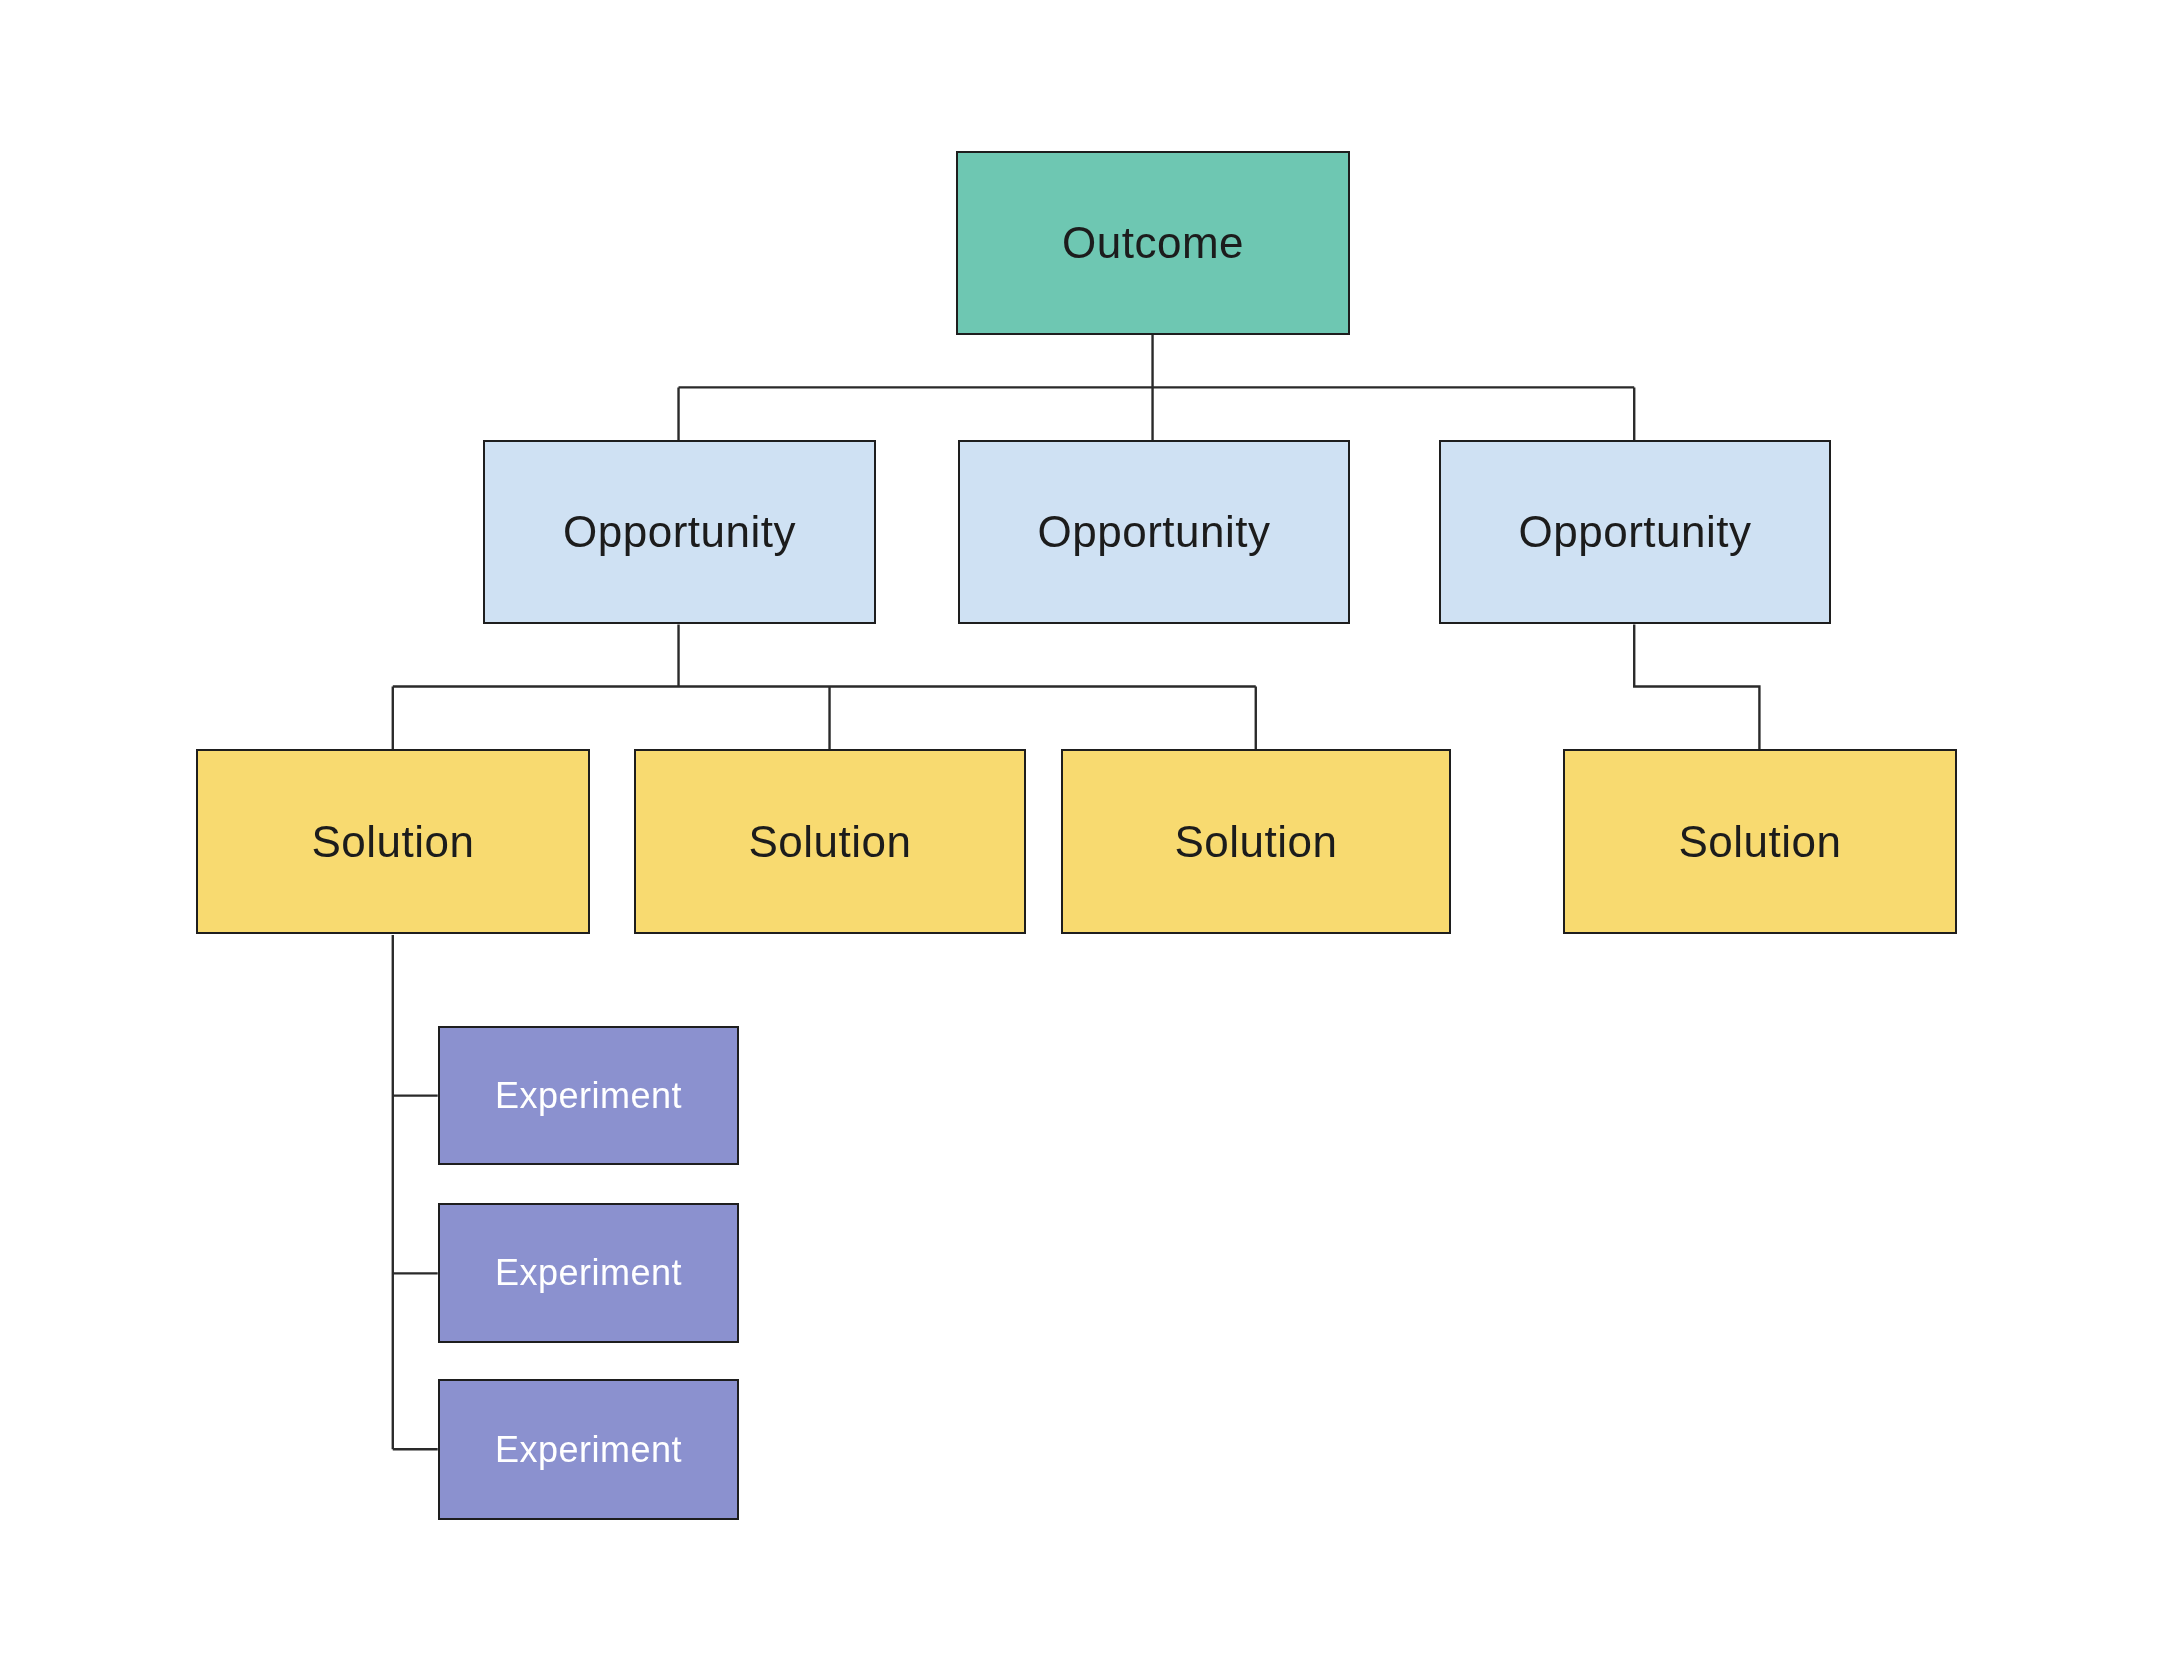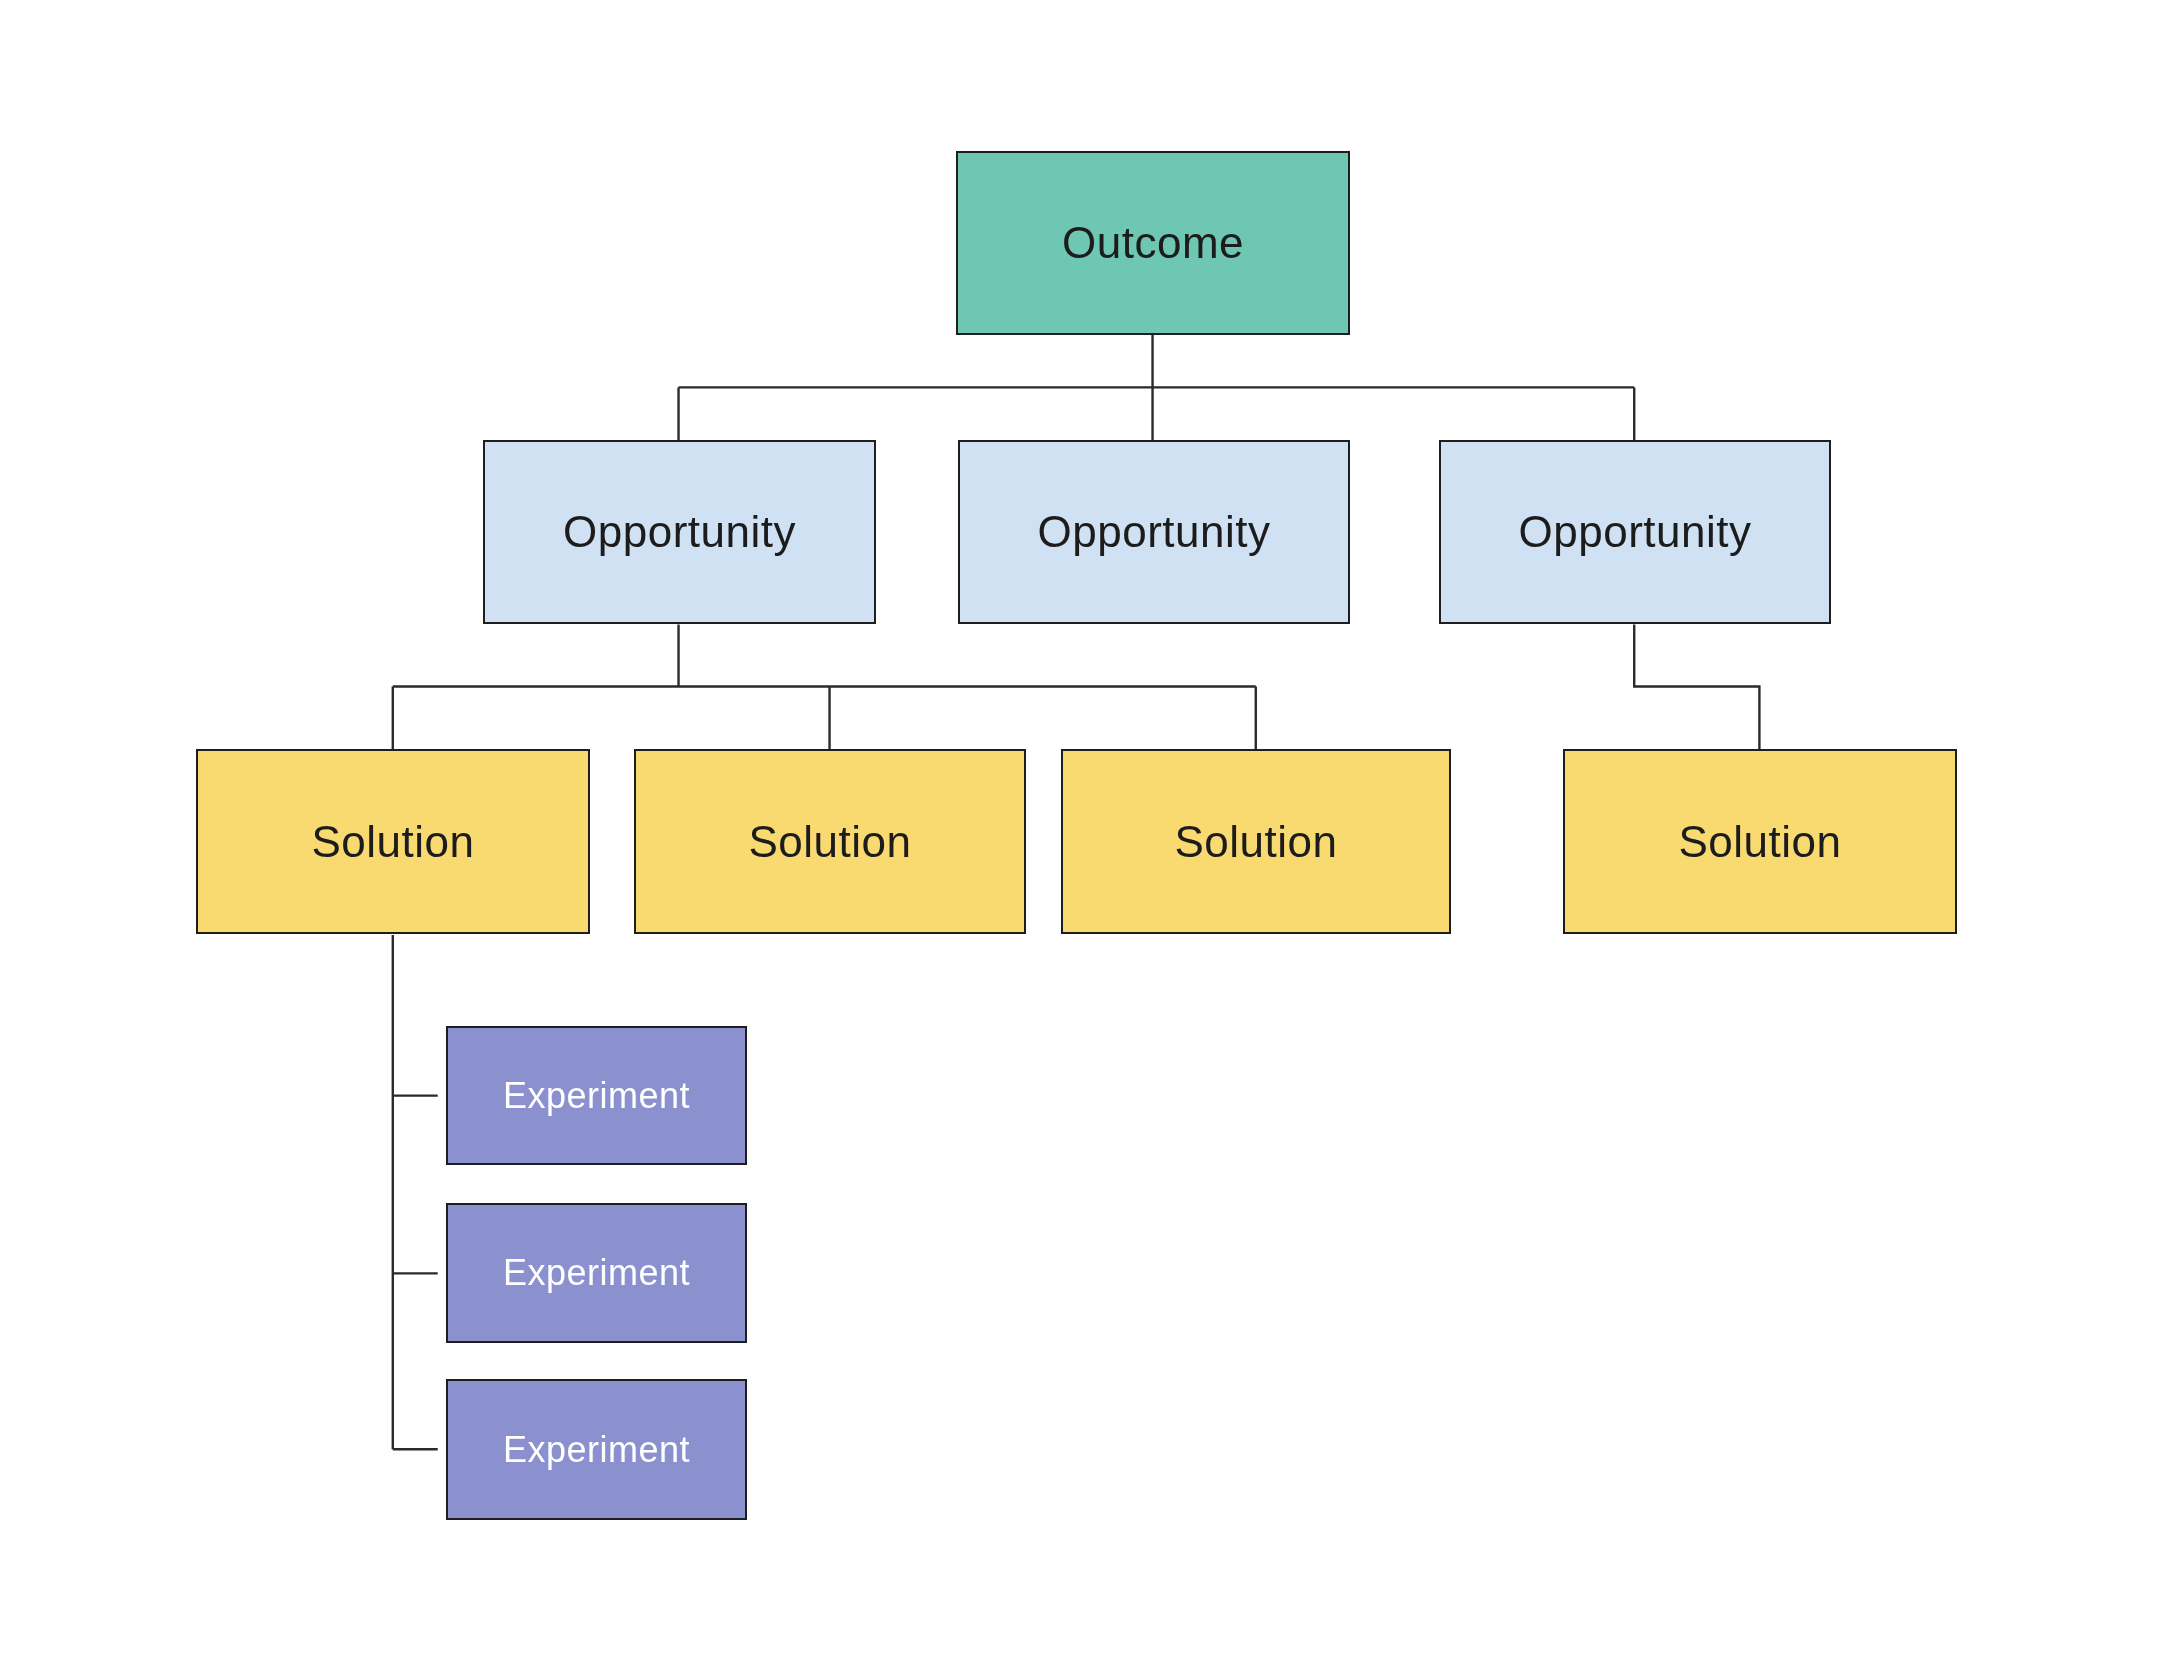--- a/index.html
+++ b/index.html
@@ -35,21 +35,21 @@
     letter-spacing: 0.5px;
   }
   .outcome  { left:956px; top:151px;  width:394px; height:184px; background: var(--outcome, #6ec7b2); }
   .opp1     { left:483px;  top:440px;  width:393px; height:184px; background: var(--opportunity, #cfe1f3); }
   .opp2     { left:958px; top:440px;  width:392px; height:184px; background: var(--opportunity, #cfe1f3); }
   .opp3     { left:1439px; top:440px;  width:392px; height:184px; background: var(--opportunity, #cfe1f3); }
   .sol1     { left:196px;  top:749px;  width:394px; height:185px; background: var(--solution, #f8da70); }
   .sol2     { left:634px;  top:749px;  width:392px; height:185px; background: var(--solution, #f8da70); }
   .sol3     { left:1061px; top:749px;  width:390px; height:185px; background: var(--solution, #f8da70); }
   .sol4     { left:1563px; top:749px;  width:394px; height:185px; background: var(--solution, #f8da70); }
-  .exp      { width:301px; left:438px; background: var(--experiment, #8b91cf); color: var(--text_light, #ffffff); font-size:36px;margin-left:8px; }
+  .exp      { width:301px; left:438px; background: var(--experiment, #8b91cf); color: var(--text_light, #ffffff); font-size:36px; }
   .exp1     { top:1026px; height:139px; }
   .exp2     { top:1203px; height:140px; }
   .exp3     { top:1379px; height:141px; }
 </style>
 </head>
 <body>
 
 <div class="canvas">
 
   <svg class="connectors" viewBox="0 0 2279 1754" xmlns="http://www.w3.org/2000/svg">

